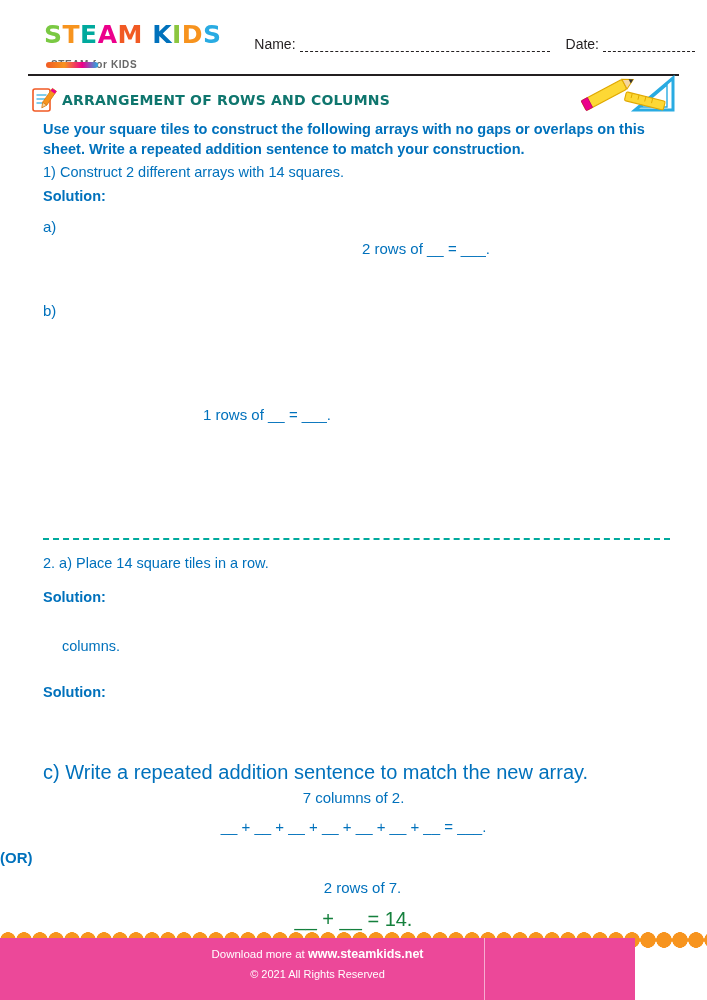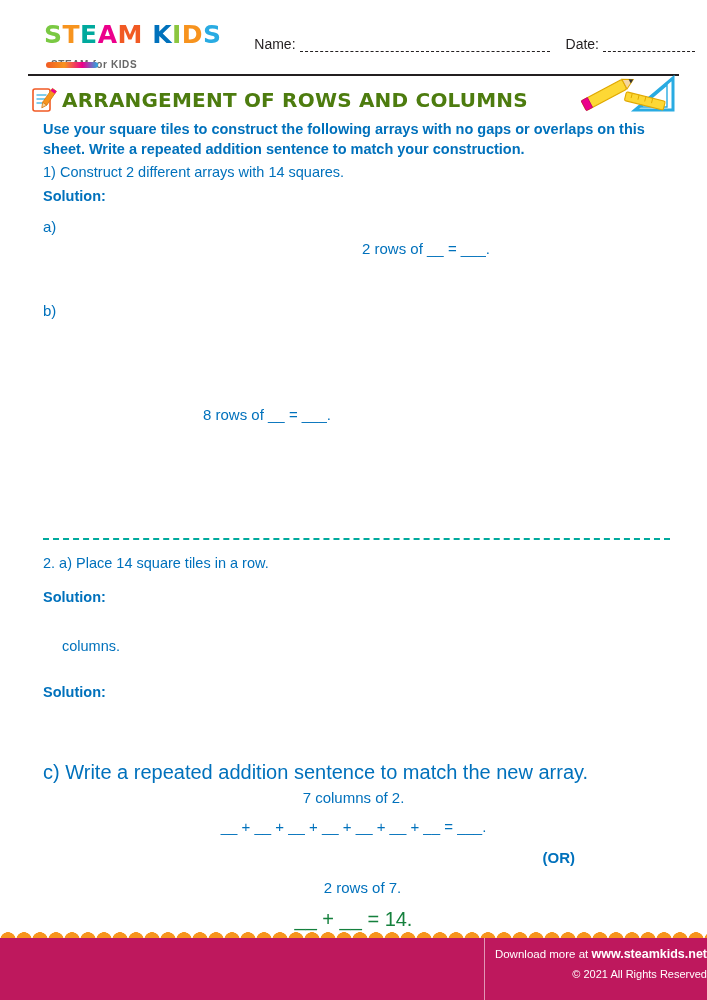--- a/index.html
+++ b/index.html
@@ -107,23 +107,23 @@
     display: flex;
     align-items: center;
   }
   .title-icon {
     width: 30px;
     height: 30px;
     margin-right: 4px;
     position: relative;
   }
   .title-text {
-    font-size: 20px;
-    font-weight: bold;
-    color: #4d7c0f;
+    font-size: 14px;
+    font-weight: bold;
+    color: #0f766e;
     letter-spacing: 0.2px;
     font-family: "DejaVu Sans", sans-serif;
   }
   .title-art {
     position: absolute;
     right: 0;
     top: 0;
     width: 106px;
     height: 42px;
   }
@@ -244,21 +244,21 @@
     left: 0; top: 818px;
     width: 707px;
     text-align: center;
     font-size: 15px;
     color: #0071bc;
   }
   .line-or {
     position: absolute;
     left: 0; top: 849px;
     width: 575px;
-    text-align: right;
+    text-align: left;
     font-size: 15px;
     font-weight: bold;
     color: #0071bc;
   }
   .line-c3 {
     position: absolute;
     left: 9px; top: 879px;
     width: 707px;
     text-align: center;
     font-size: 15px;
@@ -271,25 +271,25 @@
     text-align: center;
     font-size: 20px;
     color: #15803d;
   }
 
   
   .footer {
     position: absolute;
     left: 0;
     bottom: 0;
-    width: 707px;
+    width: 635px;
     height: 62px;
-    background: #be185d;
+    background: #ec4899;
     color: #ffffff;
-    text-align: right;
+    text-align: center;
   }
   .scallops {
     position: absolute;
     left: 0;
     bottom: 52px;
     width: 707px;
     height: 16px;
     background:
       radial-gradient(circle at 8px 8px, #f7941e 7.6px, rgba(247,148,30,0) 8px) repeat-x;
     background-size: 16px 16px;
@@ -376,21 +376,21 @@
 
   <div class="content">
     <div class="instr">Use your square tiles to construct the following arrays with no gaps or overlaps on this sheet. Write a repeated addition sentence to match your construction.</div>
     <div class="q1">1)  Construct 2 different arrays with 14 squares.</div>
     <div class="sol1">Solution:</div>
 
     <div class="lbl-a">a)</div>
     <div class="sent-a">2 rows of __ = ___.</div>
 
     <div class="lbl-b">b)</div>
-    <div class="sent-b">8 rows of __ = ___.</div>
+    <div class="sent-b">1 rows of __ = ___.</div>
 
     <div class="divider"></div>
 
     <div class="q2a">2.  a)  Place 14 square tiles in a row.</div>
     <div class="sol2">Solution:</div>
 
     <div class="q2b">
       <span class="cont">columns.</span>
     </div>
     <div class="sol3">Solution:</div>

